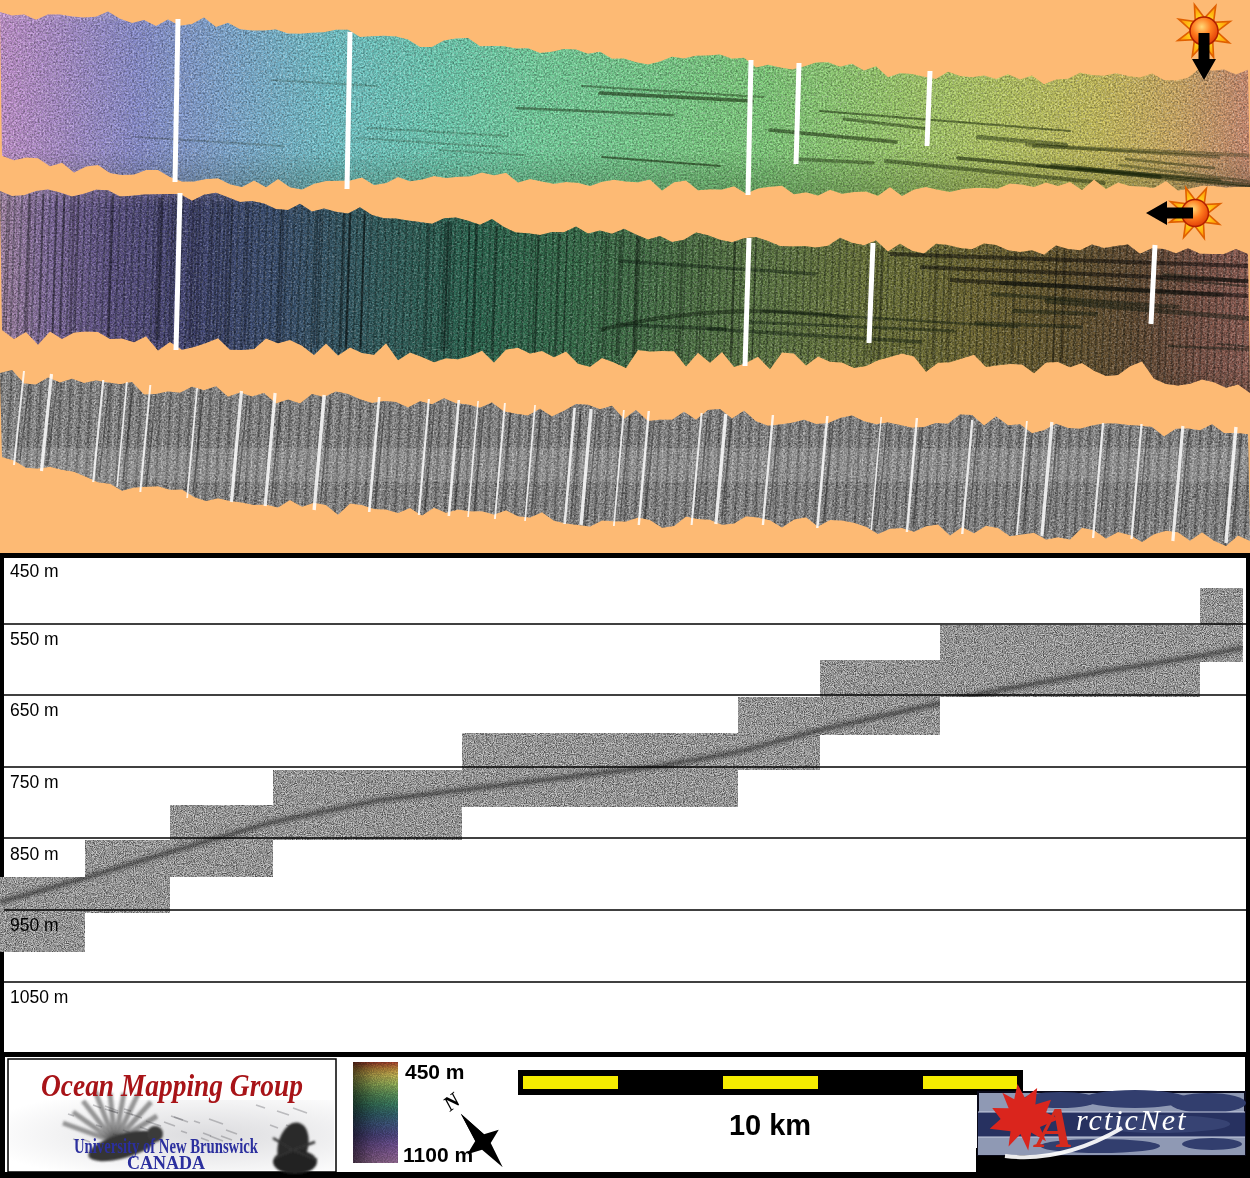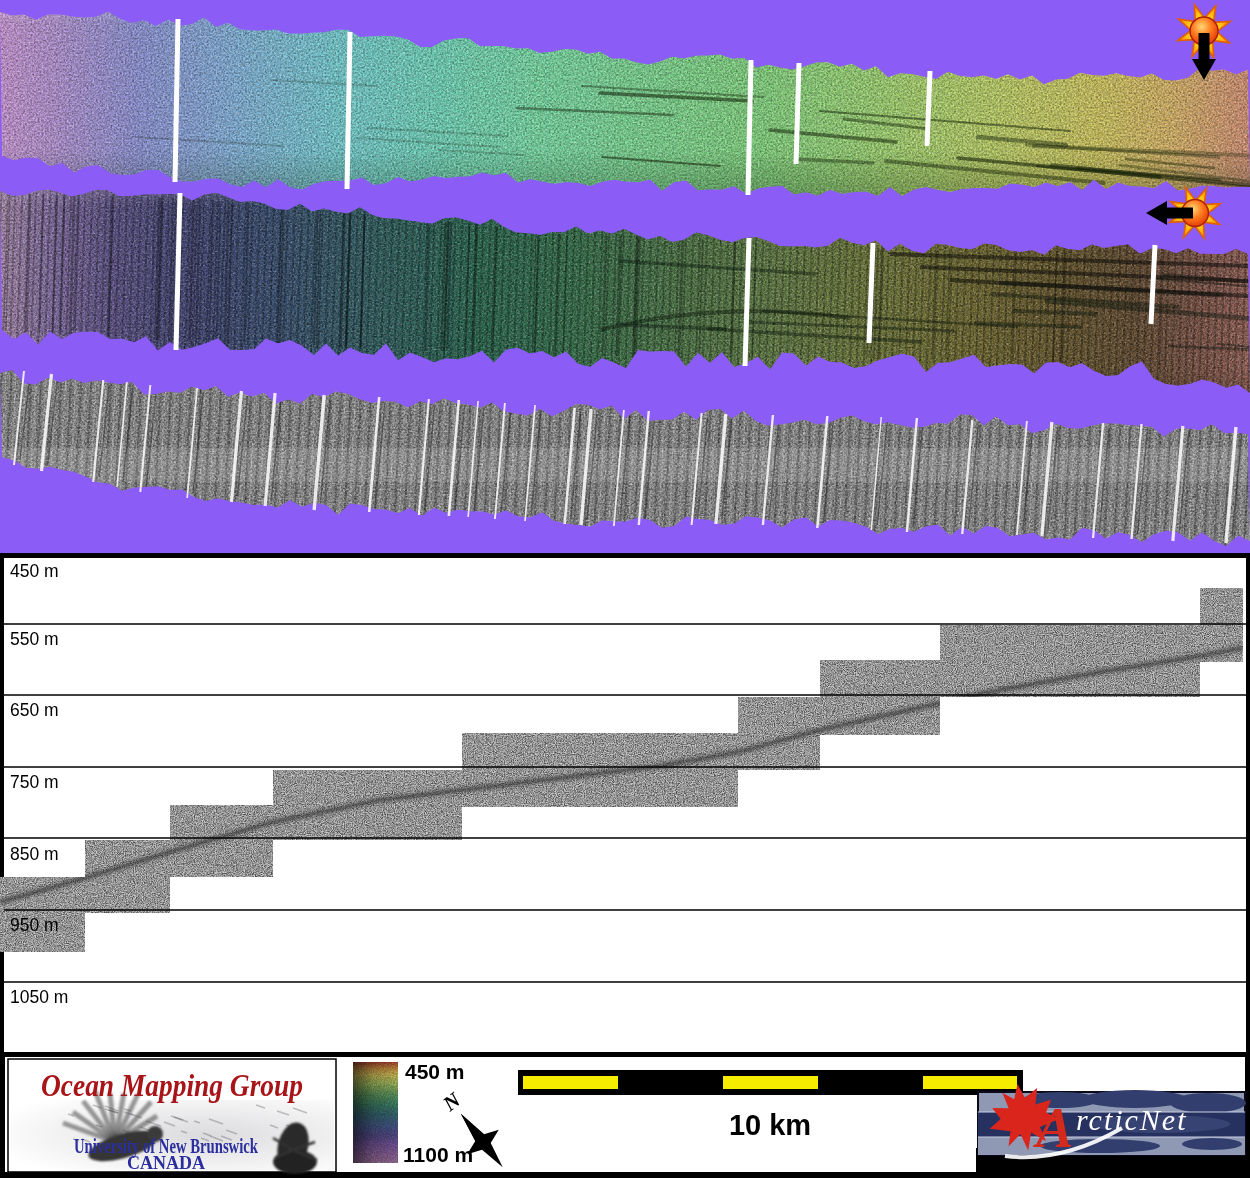--- a/index.html
+++ b/index.html
@@ -1,16 +1,16 @@
 <!DOCTYPE html>
 <html><head>
 <meta charset="utf-8">
 <style>
   html,body{margin:0;padding:0;background:#fff;}
-  .fig{position:relative;width:1250px;height:1178px;background:#8b5cf6;overflow:hidden;
+  .fig{position:relative;width:1250px;height:1178px;background:#fdba74;overflow:hidden;
        font-family:"Liberation Sans", sans-serif;}
   svg text{user-select:none;}
   .lbl{font-family:"Liberation Sans", sans-serif;}
   .serif{font-family:"Liberation Serif", serif;}
 </style>
 </head>
 <body>
 
 <div class="fig">
 <svg id="fig" width="1250" height="1178" viewBox="0 0 1250 1178">

